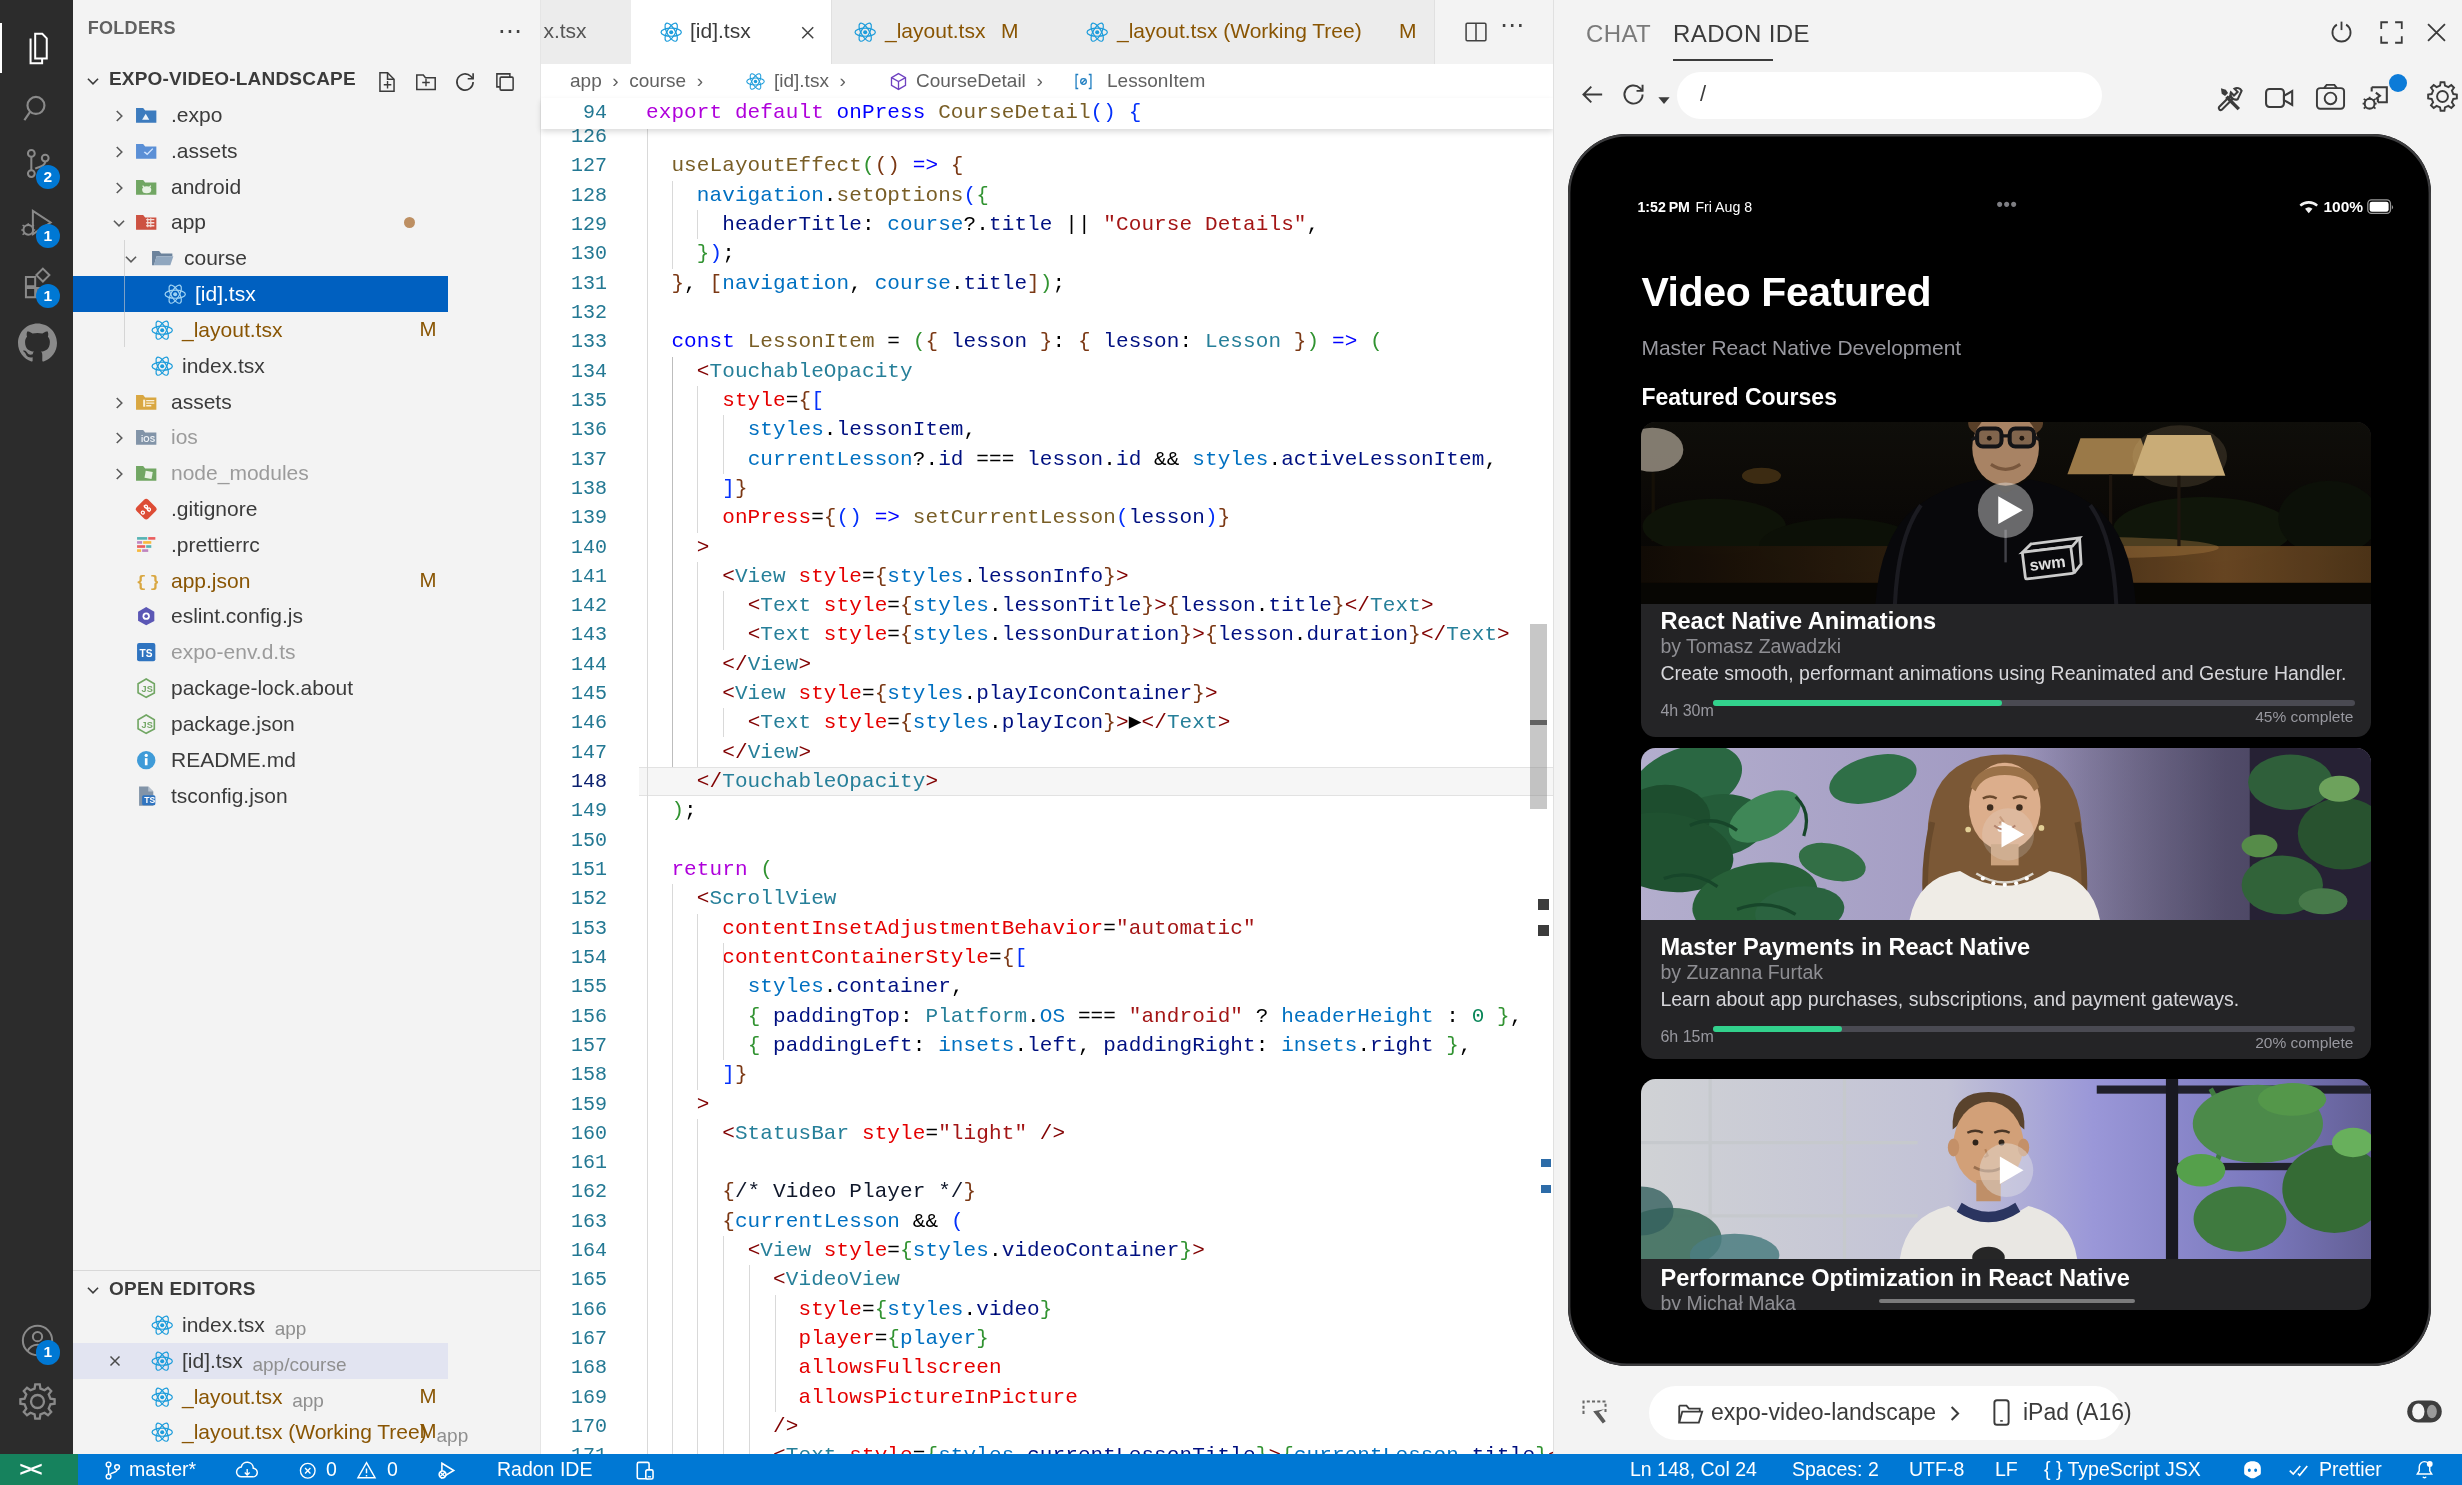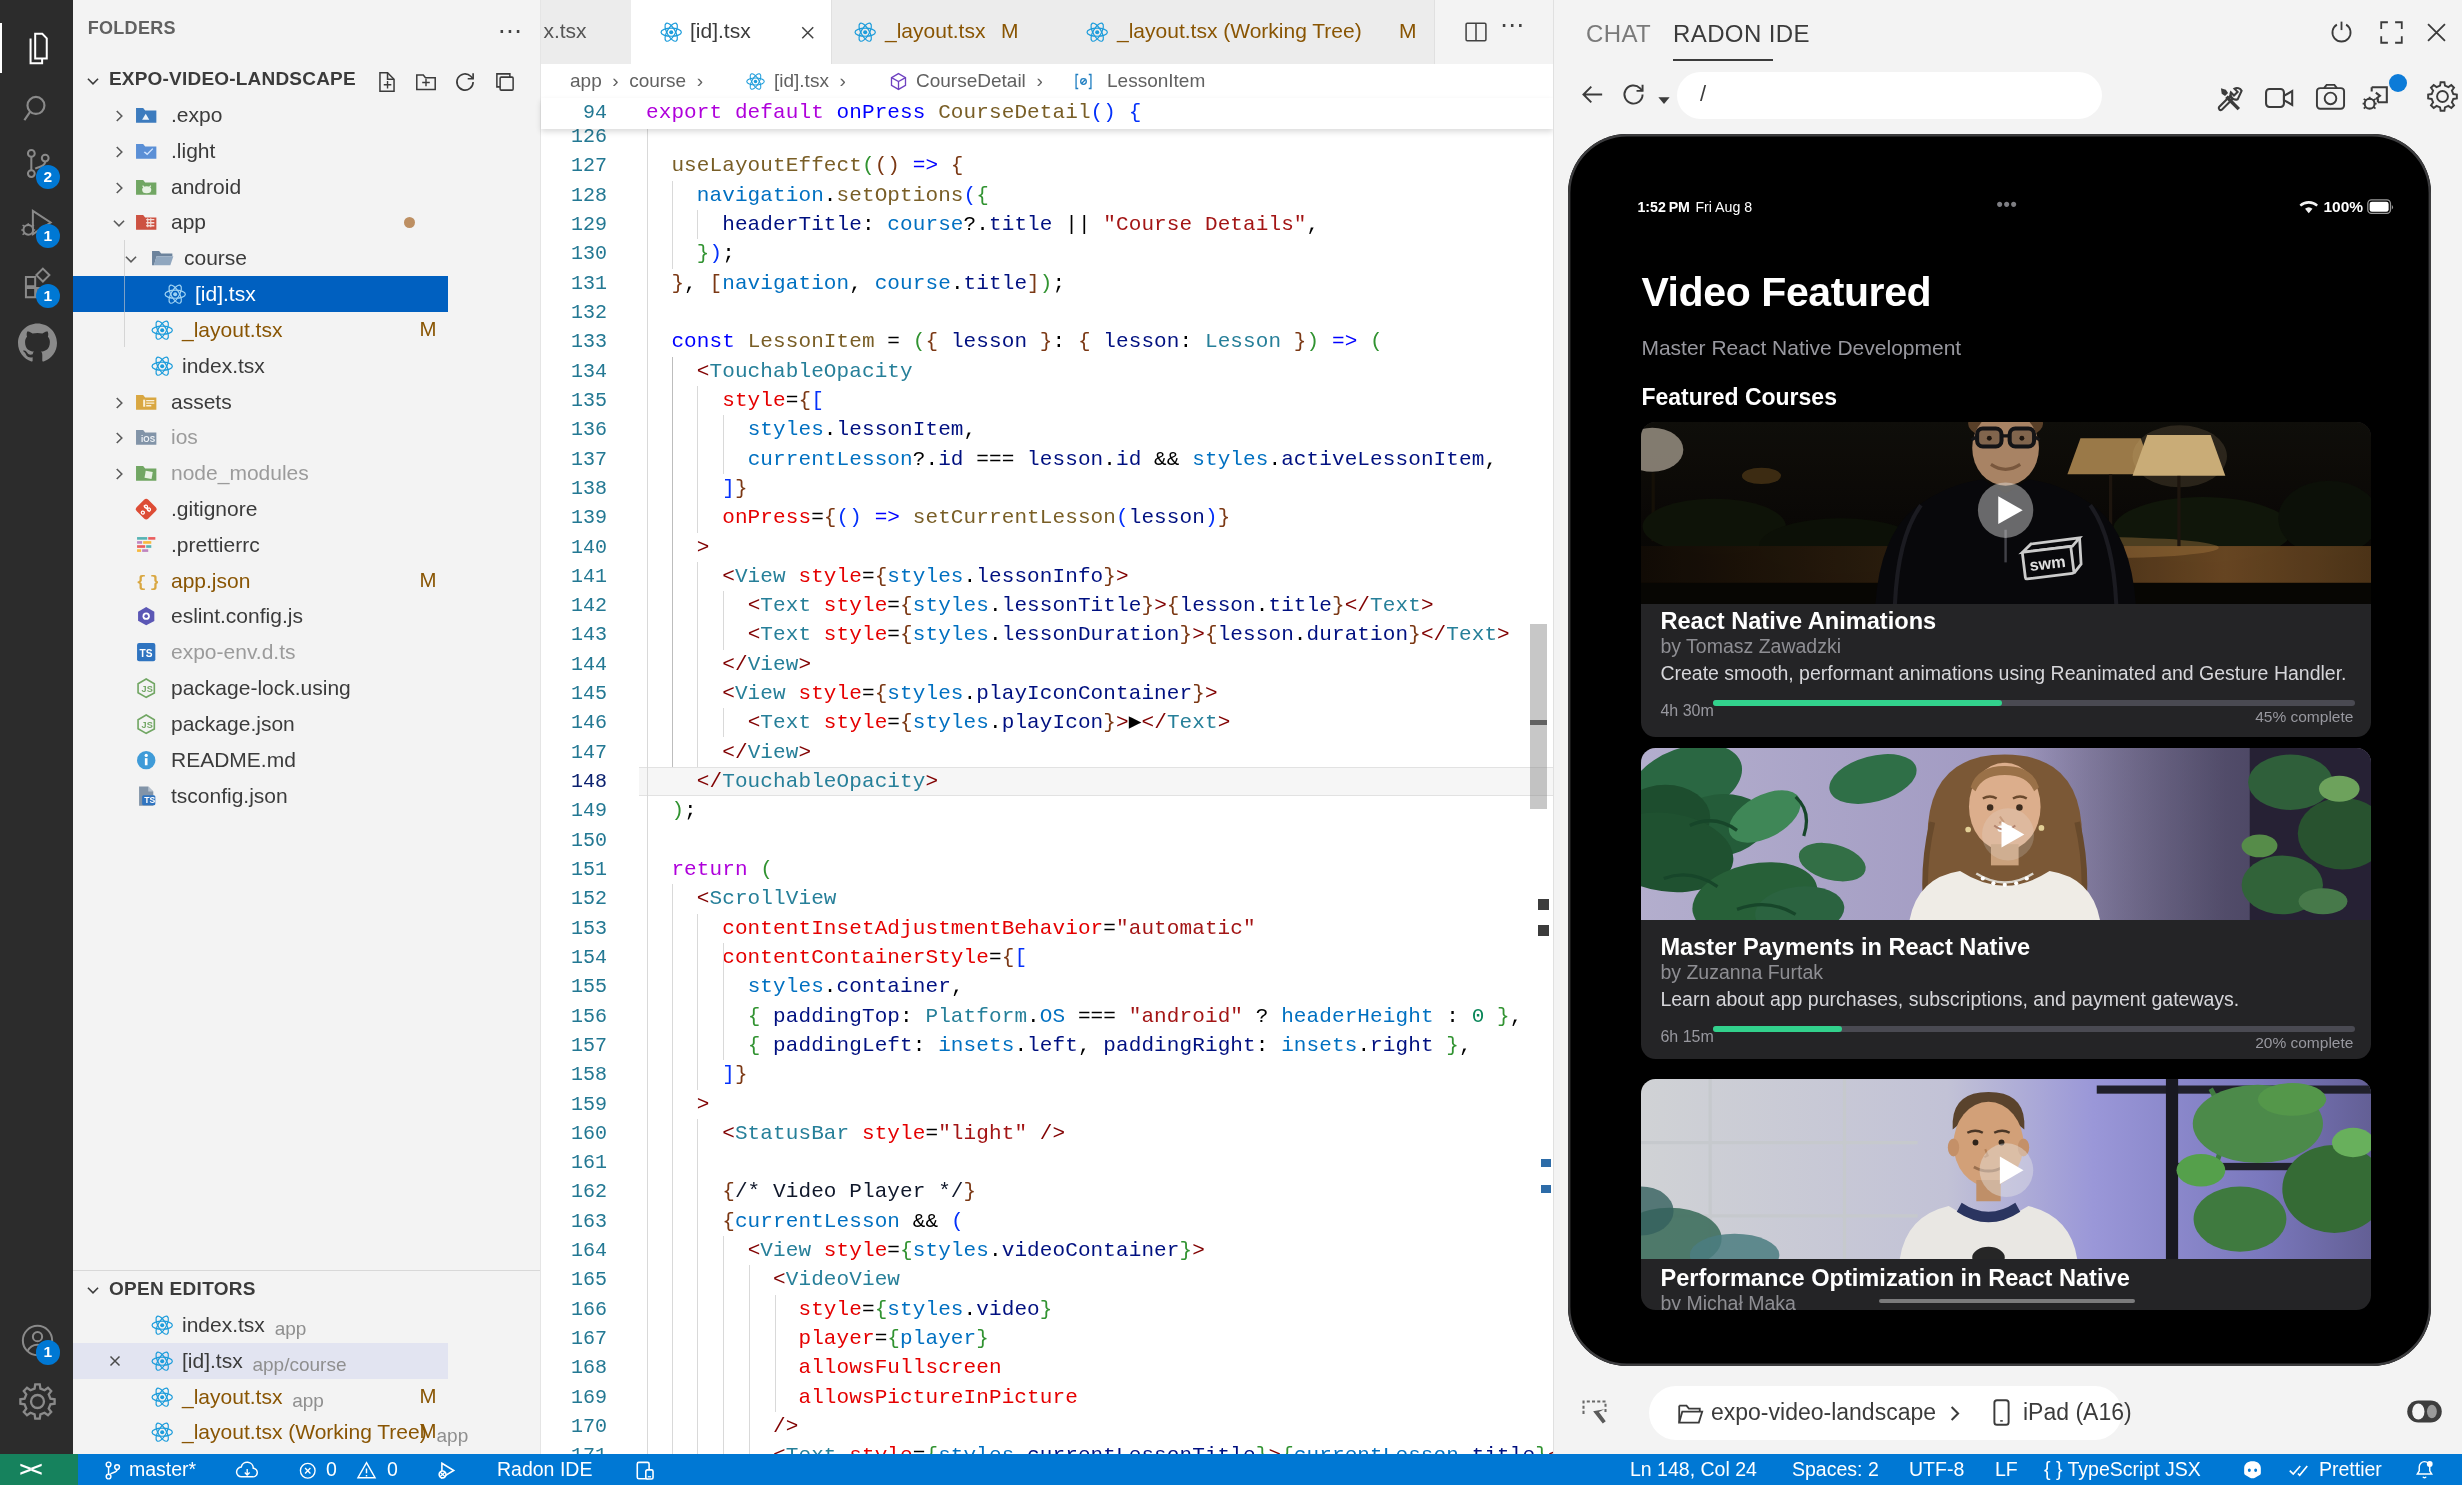--- a/index.html
+++ b/index.html
@@ -149,21 +149,21 @@
       <span style="left:98px">.expo</span>
     </div>
 <div class="trow" style="top:133px">
       <svg class="chev" style="left:37px;transform:rotate(-90deg)" viewBox="0 0 16 16">
         <path d="M3.5 6l4.5 4.5L12.5 6" fill="none" stroke="#5a5a5a" stroke-width="1.4"></path>
       </svg>
       <svg class="ticon" style="left:61px" viewBox="0 0 24 24">
         <path d="M2 5h7l2 2.5h11v12H2z" fill="#5a8fd6"></path>
         <path d="M18 9l-5 5-2.2-1.7-1.3.8 3.5 3 6-6.3z" fill="#cfe3ff"></path>
       </svg>
-      <span style="left:98px">.light</span>
+      <span style="left:98px">.assets</span>
     </div>
 <div class="trow" style="top:169px">
       <svg class="chev" style="left:37px;transform:rotate(-90deg)" viewBox="0 0 16 16">
         <path d="M3.5 6l4.5 4.5L12.5 6" fill="none" stroke="#5a5a5a" stroke-width="1.4"></path>
       </svg>
       <svg class="ticon" style="left:61px" viewBox="0 0 24 24">
         <path d="M2 5h7l2 2.5h11v12H2z" fill="#71a663"></path>
         <ellipse cx="12.5" cy="14.5" rx="4.5" ry="3.5" fill="#e8f2e4"></ellipse>
         <path d="M8.5 10.5l1.5 2M16.5 10.5l-1.5 2" stroke="#e8f2e4" stroke-width="1.2"></path>
       </svg>
@@ -291,21 +291,21 @@
         <rect x="3" y="3" width="18" height="18" rx="2" fill="#2f74c0"></rect>
         <text x="5.5" y="17" font-size="10" font-weight="bold" fill="#fff" font-family="Liberation Sans">TS</text>
       </svg>
       <span class="gray" style="left:98px">expo-env.d.ts</span>
     </div>
 <div class="trow" style="top:670px">
       <svg class="ticon" style="left:61px;font-size:26px" viewBox="0 0 24 24">
         <path d="M12 3l8 4.6v9.2L12 21l-8-4.6V7.6z" fill="none" stroke="#71a663" stroke-width="1.6"></path>
         <text x="7.5" y="16" font-size="9" font-weight="bold" fill="#71a663" font-family="Liberation Sans">JS</text>
       </svg>
-      <span style="left:98px">package-lock.using</span>
+      <span style="left:98px">package-lock.about</span>
     </div>
 <div class="trow" style="top:706px">
       <svg class="ticon" style="left:61px;font-size:26px" viewBox="0 0 24 24">
         <path d="M12 3l8 4.6v9.2L12 21l-8-4.6V7.6z" fill="none" stroke="#71a663" stroke-width="1.6"></path>
         <text x="7.5" y="16" font-size="9" font-weight="bold" fill="#71a663" font-family="Liberation Sans">JS</text>
       </svg>
       <span style="left:98px">package.json</span>
     </div>
 <div class="trow" style="top:742px">
       <svg class="ticon" style="left:61px" viewBox="0 0 24 24">

